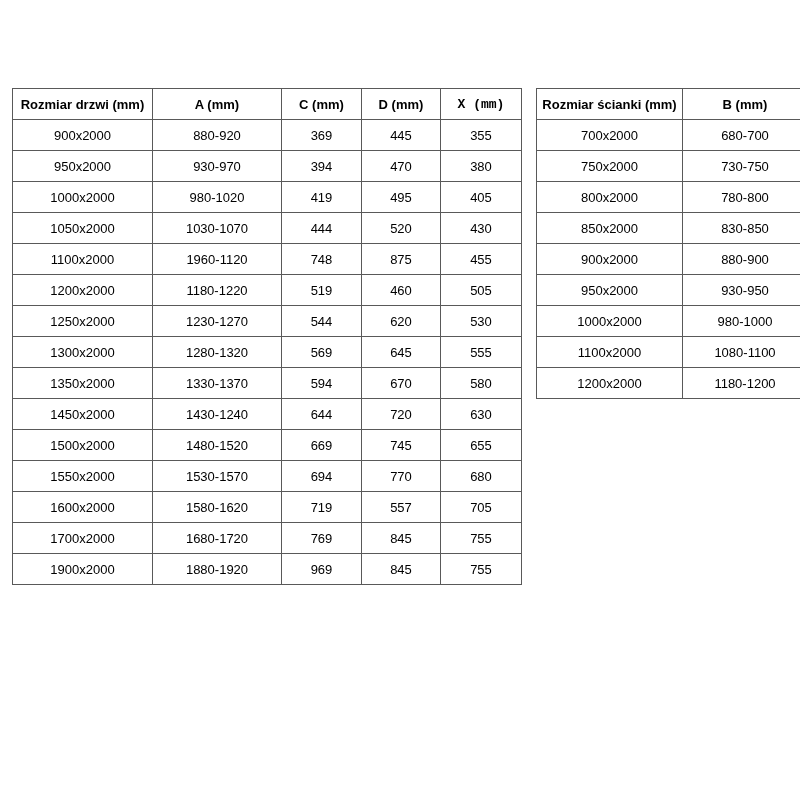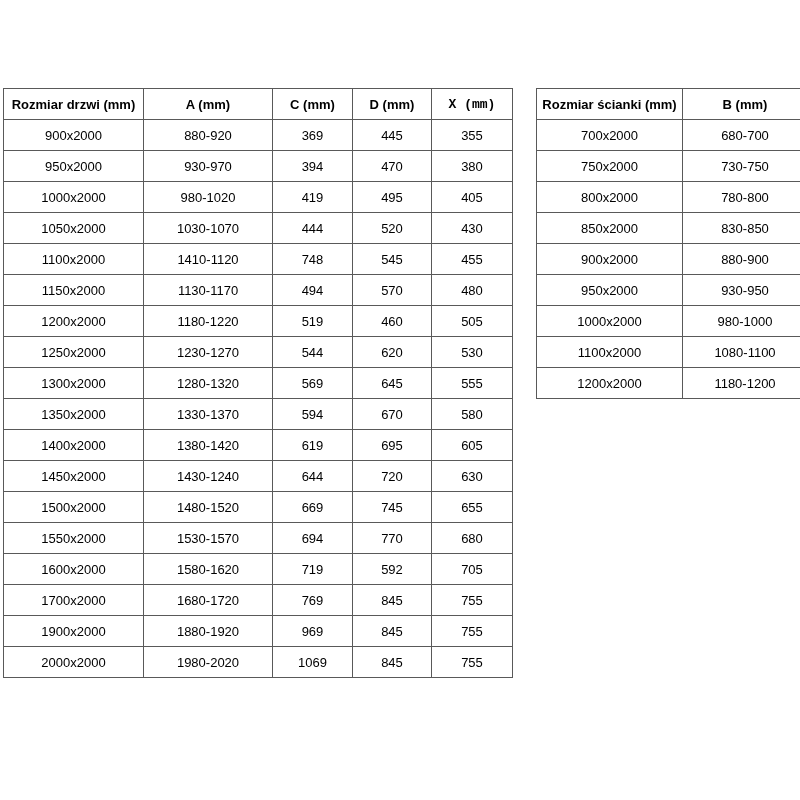--- a/index.html
+++ b/index.html
@@ -28,21 +28,21 @@
     font-size: 13px;
     height: 30px;
     padding: 0 2px;
     overflow: hidden;
     white-space: nowrap;
   }
   table.spec-table th {
     font-weight: bold;
   }
   #door-table {
-    left: 3px;
+    left: 12px;
     top: 88px;
     width: 484px;
   }
   #door-table th:nth-child(1) { width: 135px; }
   #door-table th:nth-child(2) { width: 124px; }
   #door-table th:nth-child(3) { width: 75px; }
   #door-table th:nth-child(4) { width: 74px; margin-top: 12px; }
   #door-table th:nth-child(5) { width: 76px; font-family: Liberation Mono, monospace; }
   #wall-table {
     left: 536px;
@@ -90,31 +90,24 @@
         </tr>
         <tr>
           <td>1050x2000</td>
           <td>1030-1070</td>
           <td>444</td>
           <td>520</td>
           <td>430</td>
         </tr>
         <tr>
           <td>1100x2000</td>
-          <td>1410-1120</td>
+          <td>1960-1120</td>
           <td>748</td>
-          <td>545</td>
+          <td>875</td>
           <td>455</td>
-        </tr>
-        <tr>
-          <td>1150x2000</td>
-          <td>1130-1170</td>
-          <td>494</td>
-          <td>570</td>
-          <td>480</td>
         </tr>
         <tr>
           <td>1200x2000</td>
           <td>1180-1220</td>
           <td>519</td>
           <td>460</td>
           <td>505</td>
         </tr>
         <tr>
           <td>1250x2000</td>
@@ -131,27 +124,20 @@
           <td>555</td>
         </tr>
         <tr>
           <td>1350x2000</td>
           <td>1330-1370</td>
           <td>594</td>
           <td>670</td>
           <td>580</td>
         </tr>
         <tr>
-          <td>1400x2000</td>
-          <td>1380-1420</td>
-          <td>619</td>
-          <td>695</td>
-          <td>605</td>
-        </tr>
-        <tr>
           <td>1450x2000</td>
           <td>1430-1240</td>
           <td>644</td>
           <td>720</td>
           <td>630</td>
         </tr>
         <tr>
           <td>1500x2000</td>
           <td>1480-1520</td>
           <td>669</td>
@@ -162,44 +148,37 @@
           <td>1550x2000</td>
           <td>1530-1570</td>
           <td>694</td>
           <td>770</td>
           <td>680</td>
         </tr>
         <tr>
           <td>1600x2000</td>
           <td>1580-1620</td>
           <td>719</td>
-          <td>592</td>
+          <td>557</td>
           <td>705</td>
         </tr>
         <tr>
           <td>1700x2000</td>
           <td>1680-1720</td>
           <td>769</td>
           <td>845</td>
           <td>755</td>
         </tr>
         <tr>
           <td>1900x2000</td>
           <td>1880-1920</td>
           <td>969</td>
           <td>845</td>
           <td>755</td>
         </tr>
-        <tr>
-          <td>2000x2000</td>
-          <td>1980-2020</td>
-          <td>1069</td>
-          <td>845</td>
-          <td>755</td>
-        </tr>
       </tbody>
     </table>
 
   <table id="wall-table" class="spec-table">
       <thead>
         <tr>
           <th>Rozmiar ścianki (mm)</th>
           <th>B (mm)</th>
         </tr>
       </thead>

